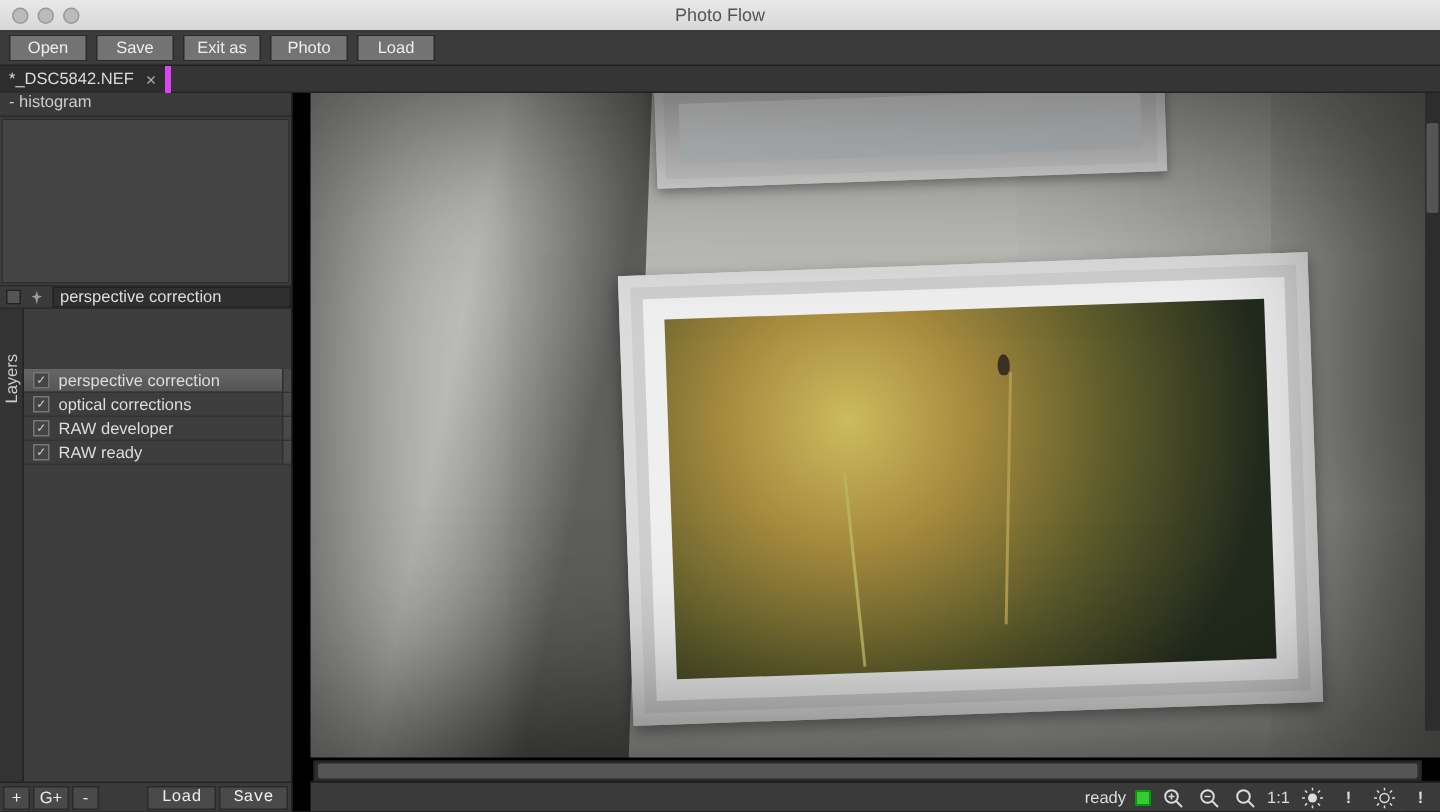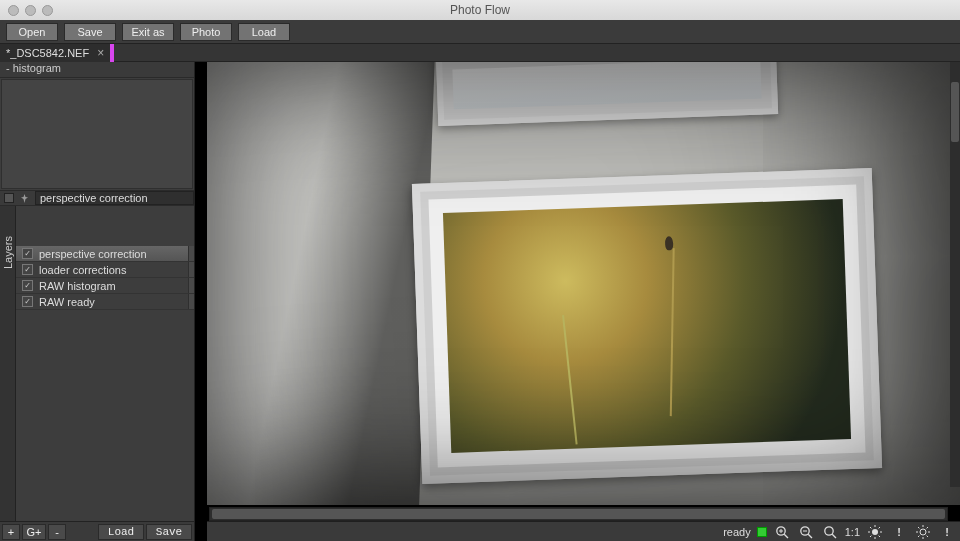--- a/index.html
+++ b/index.html
@@ -109,26 +109,26 @@
           <span>Layers</span>
         </div>
         <div class="layers-list" id="layers-list">
             <div class="layer selected">
               <div class="chk">✓</div>
               <span>perspective correction</span>
               <div class="layer-strip"></div>
             </div>
             <div class="layer">
               <div class="chk">✓</div>
-              <span>loader corrections</span>
+              <span>optical corrections</span>
               <div class="layer-strip"></div>
             </div>
             <div class="layer">
               <div class="chk">✓</div>
-              <span>RAW histogram</span>
+              <span>RAW developer</span>
               <div class="layer-strip"></div>
             </div>
             <div class="layer">
               <div class="chk">✓</div>
               <span>RAW ready</span>
               <div class="layer-strip"></div>
             </div>
           </div>
       </div>
 

